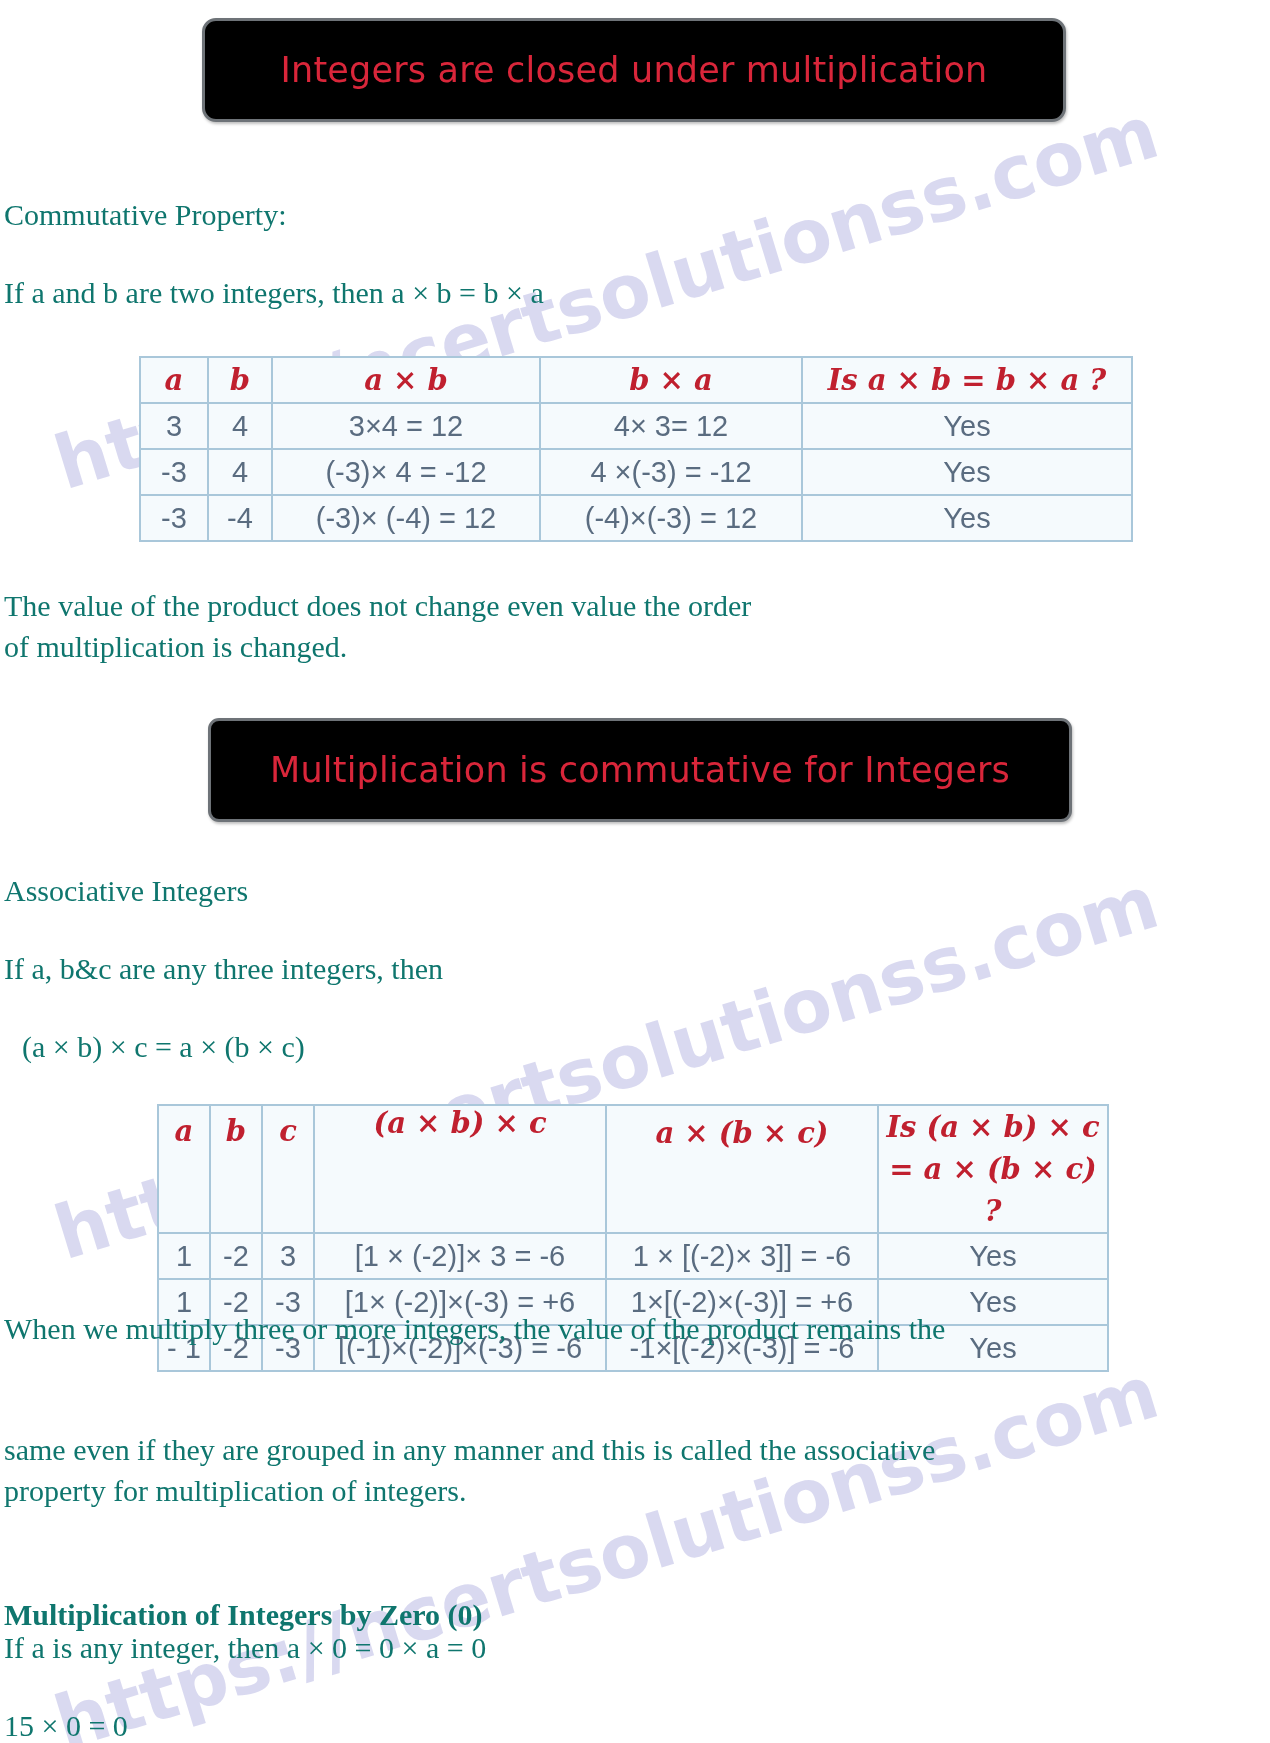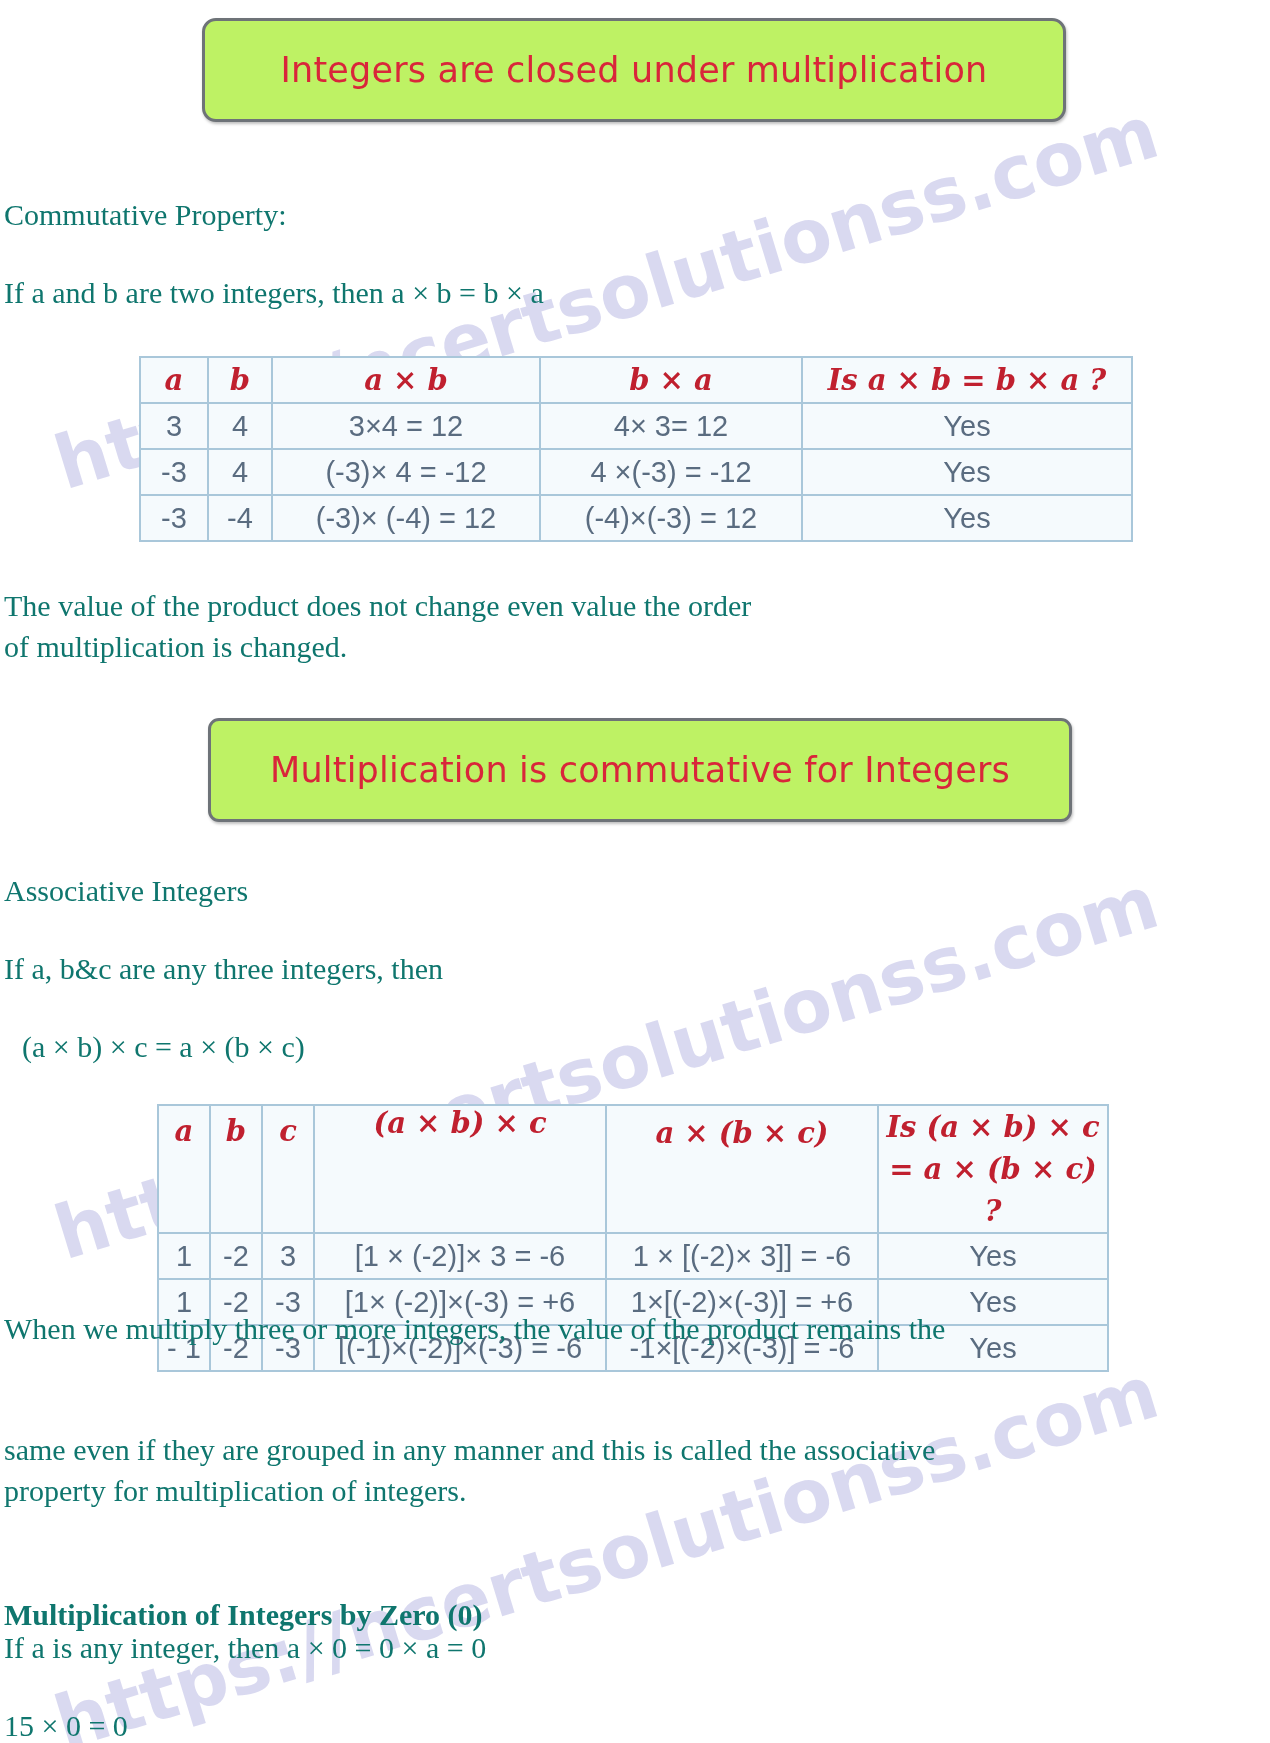--- a/index.html
+++ b/index.html
@@ -1,19 +1,19 @@
 <!DOCTYPE html>
 <html><head>
 <meta charset="utf-8">
 <style>
   html, body { margin: 0; padding: 0; background: #ffffff; }
   body { width: 1270px; height: 1743px; position: relative; overflow: hidden;
          font-family: "DejaVu Serif", "Liberation Serif", serif; color: #333; }
   .callout { position: absolute; border: 3px solid #6e7378; border-radius: 14px;
-             background: #bef264; box-shadow: 1px 2px 3px rgba(0,0,0,0.25);
+             background: #000000; box-shadow: 1px 2px 3px rgba(0,0,0,0.25);
              display: flex; align-items: center; justify-content: center; }
   .callout span { font-family: "DejaVu Sans", "Liberation Sans", sans-serif; font-size: 35px;
                   color: #d9263a; letter-spacing: 0.2px; }
   .text { position: absolute; left: 4px; font-size: 30px; color: #0f766e; line-height: 41px;
           font-family: "Liberation Serif", "DejaVu Serif", serif; }
   .text.bold { font-weight: bold; margin-top: 45px; }
   table.tbl { position: absolute; border-collapse: collapse; background: #f5fafd; }
   table.tbl td, table.tbl th { border: 2px solid #a9c7da; text-align: center;
        font-family: "Liberation Sans", "DejaVu Sans", sans-serif; font-size: 29px;
        color: #5a6c80; padding: 0 4px; font-weight: normal; }

